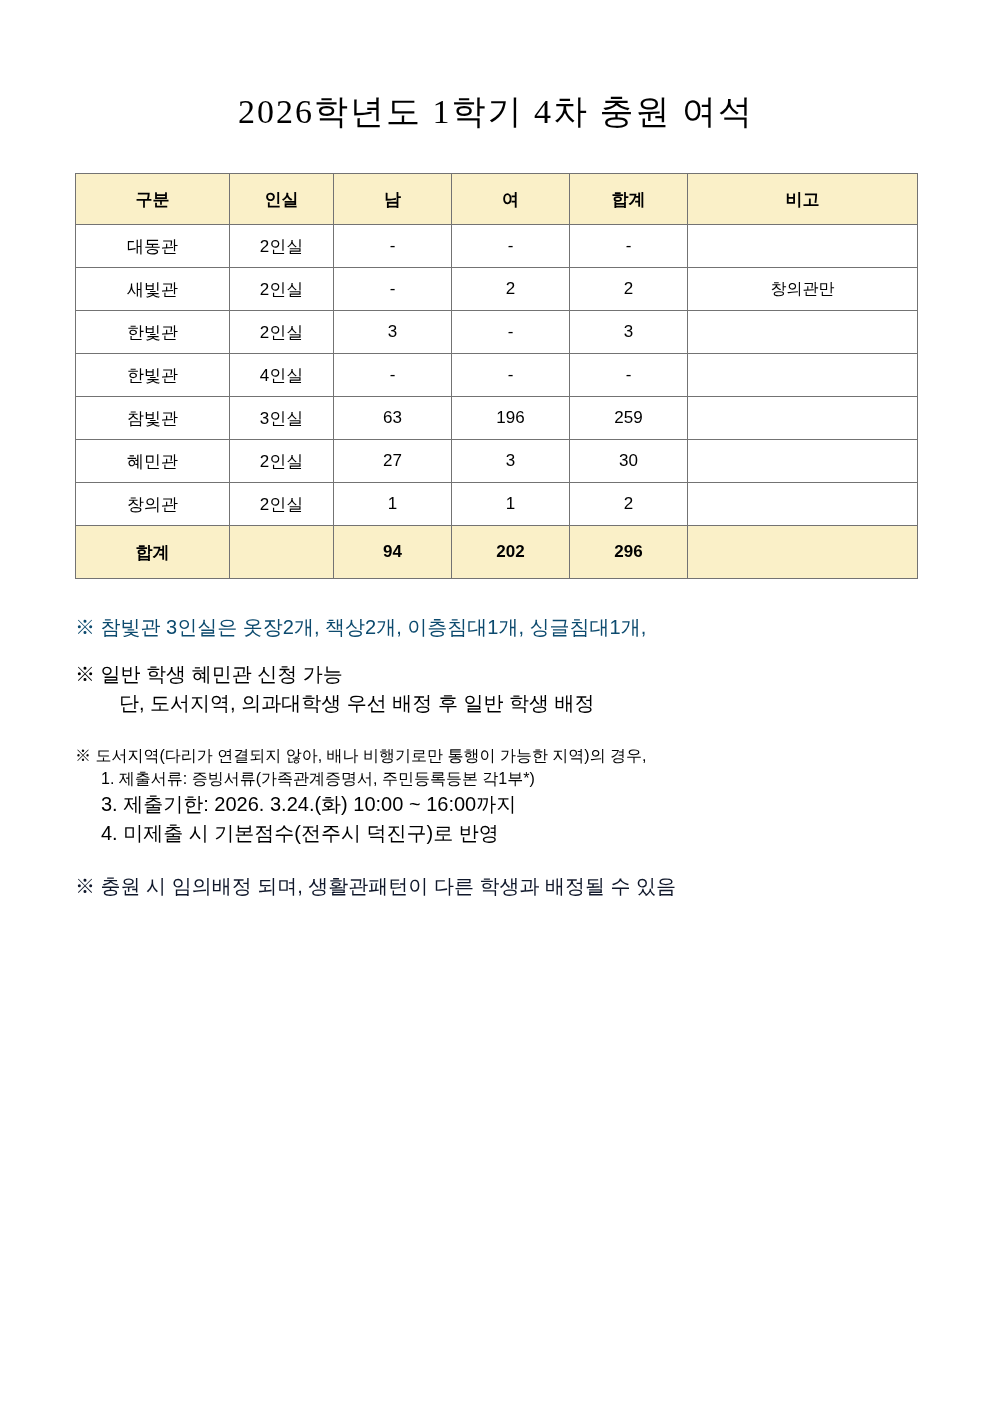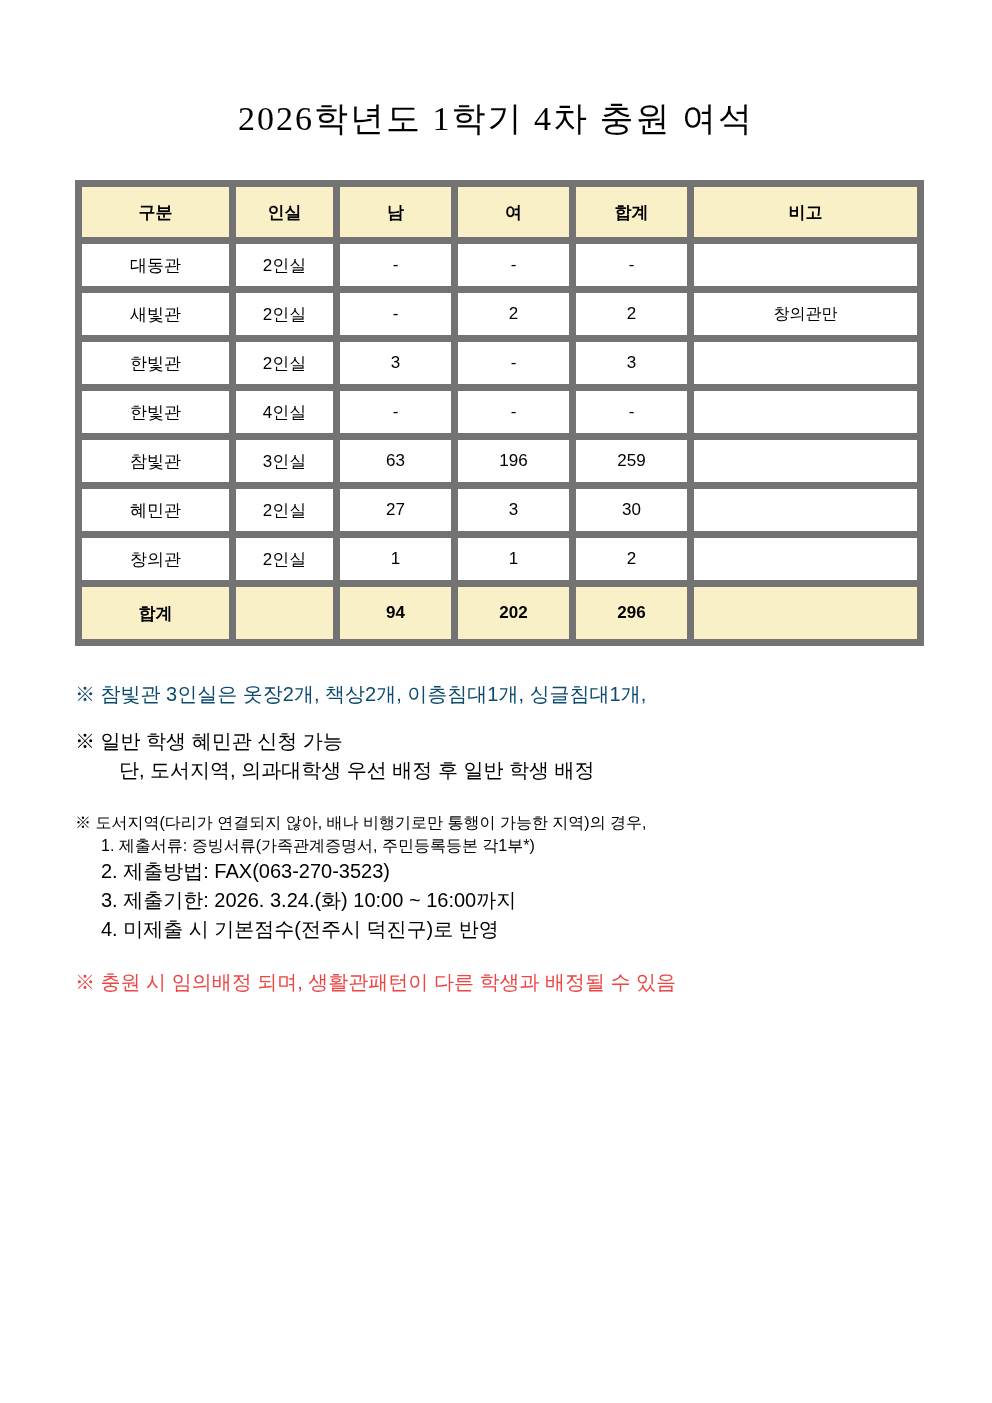--- a/index.html
+++ b/index.html
@@ -23,39 +23,39 @@
     position: relative;
   }
 
   
   .title {
     text-align: center;
     font-family: "Liberation Serif", serif;
     font-size: 34px;
     font-weight: 400;
     letter-spacing: 2px;
-    margin: 8px;
+    margin: 1px;
     padding-top: 88px;
     color: #000;
   }
 
   
   .table-wrap {
     margin: 38px auto 0 auto;
     width: 842px;
   }
   table.main-table {
     border-collapse: collapse;
     width: 100%;
     table-layout: fixed;
     font-size: 17px;
   }
   table.main-table th,
   table.main-table td {
-    border: 7px solid #737373;
+    border: 1px solid #737373;
     height: 42px;
     text-align: center;
     vertical-align: middle;
     font-weight: 400;
     padding: 0;
   }
   table.main-table thead th {
     background: #faf0c8;
     height: 50px;
     font-weight: 700;
@@ -84,21 +84,21 @@
     font-size: 20px;
     line-height: 1.45;
   }
   .note-block {
     margin-bottom: 18px;
   }
   .note-red {
     color: #0c4a6e;
   }
   .note-blue {
-    color: #ef4444;
+    color: #0f172a;
   }
   .note-line {
     white-space: nowrap;
   }
   .note-line.indent1 { padding-left: 26px; }
   .note-line.indent2 { padding-left: 44px; }
   .note-line.indent3 { padding-left: 22px; }
 
   .note-group-1 { margin-top: 8px; }
   .note-group-2 { }
@@ -214,21 +214,20 @@
 
     <div class="note-block note-group-2">
       <div class="note-line">※ 일반 학생 혜민관 신청 가능</div>
       <div class="note-line indent2">단, 도서지역, 의과대학생 우선 배정 후 일반 학생 배정</div>
     </div>
 
 
     <div class="note-block note-group-4">
       <div class="note-line sub-small">※ 도서지역(다리가 연결되지 않아, 배나 비행기로만 통행이 가능한 지역)의 경우,</div>
       <div class="note-line indent1 sub-small">1. 제출서류:  증빙서류(가족관계증명서, 주민등록등본 각1부*)</div>
-      <div class="note-line indent1">2.  제출방법:  FAX(063-270-3523)</div>
       <div class="note-line indent1">3.  제출기한:   2026. 3.24.(화) 10:00 ~ 16:00까지</div>
       <div class="note-line indent1">4.  미제출 시 기본점수(전주시 덕진구)로 반영</div>
     </div>
 
     <div class="note-block note-blue note-group-5">
       <div class="note-line">※ 충원 시 임의배정 되며, 생활관패턴이 다른 학생과 배정될 수 있음</div>
     </div>
 
   </div>
 

